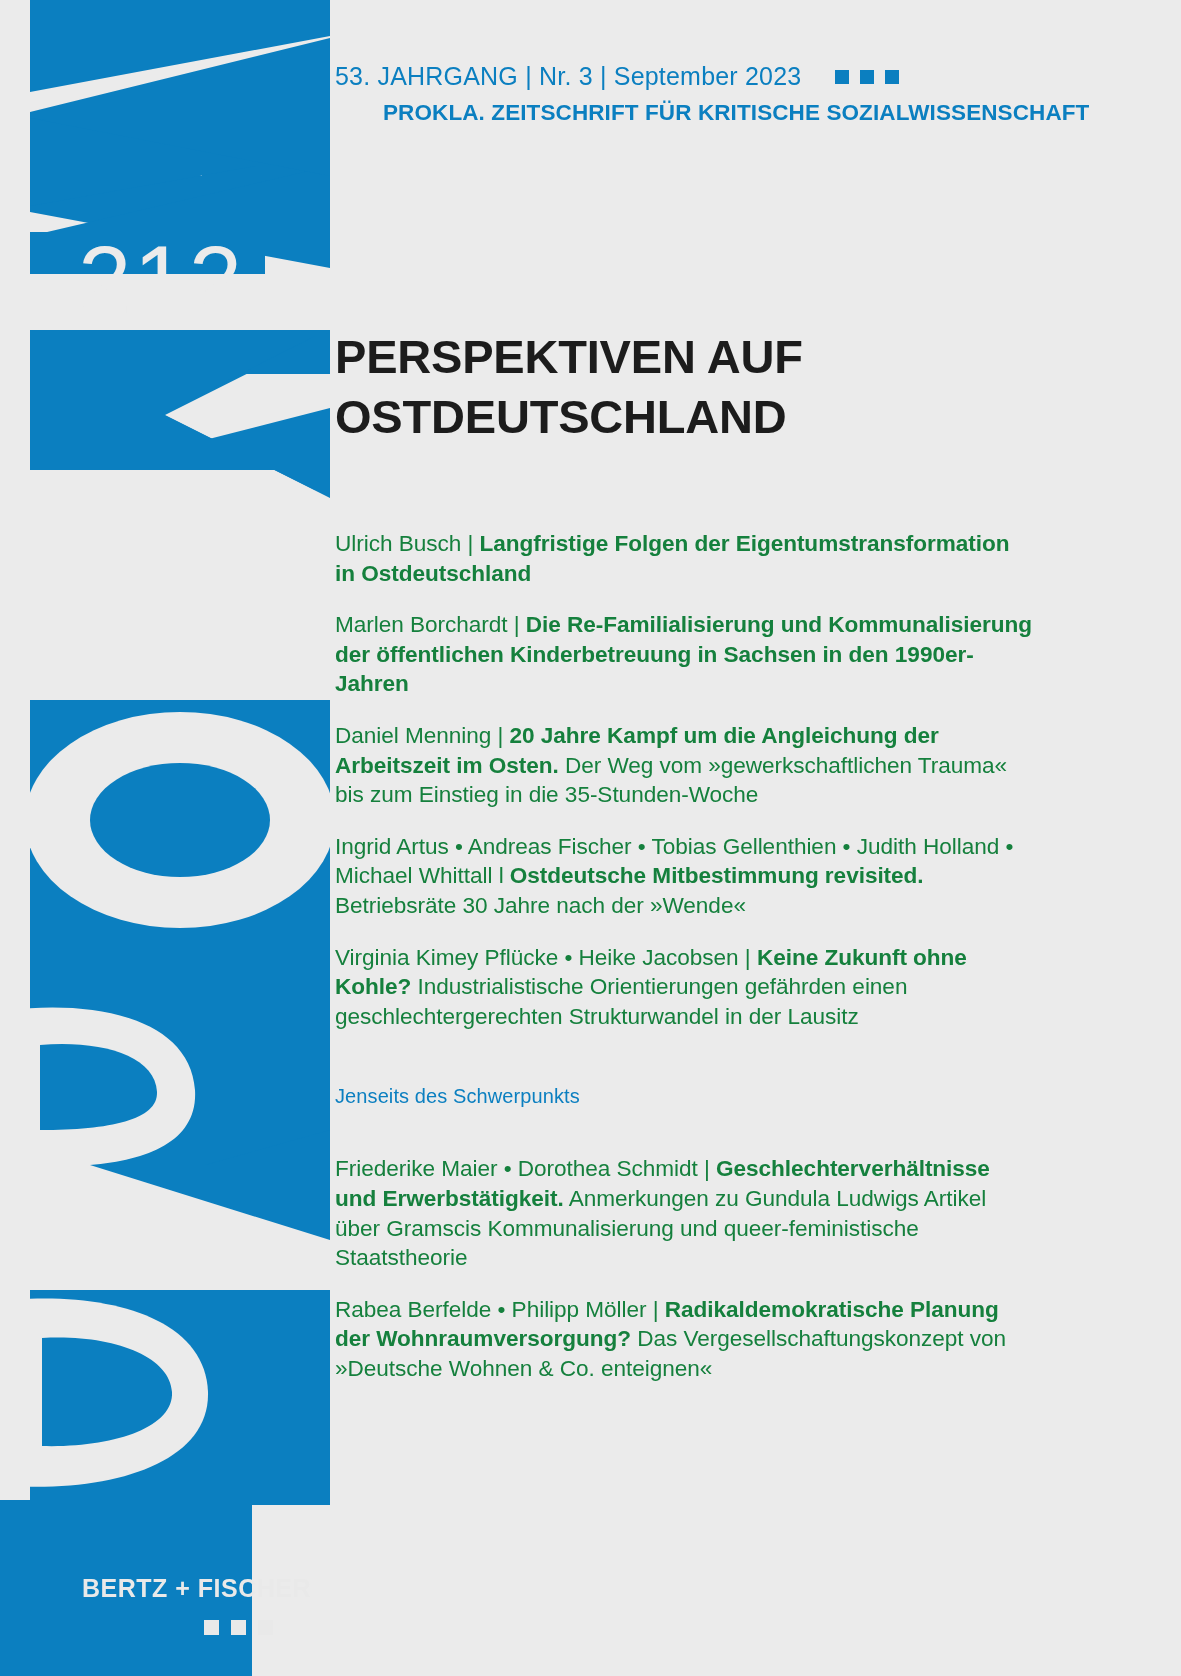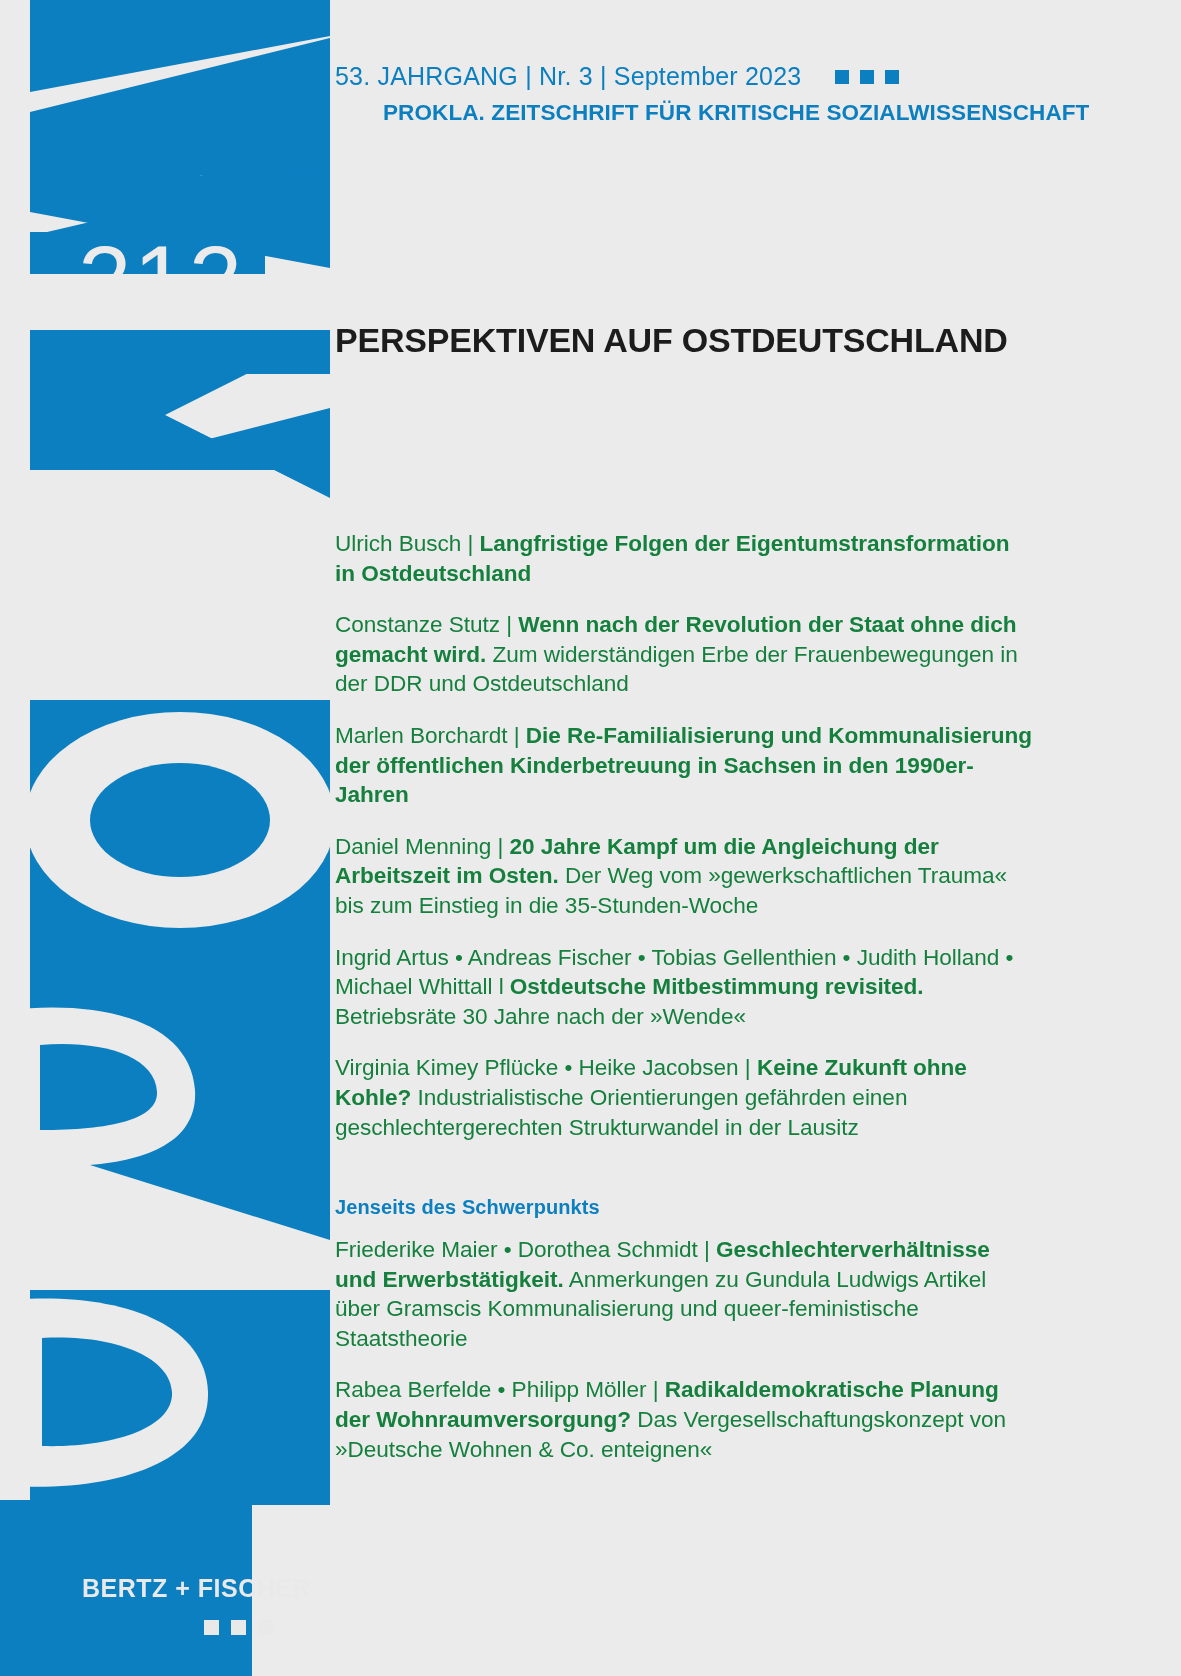--- a/index.html
+++ b/index.html
@@ -119,21 +119,21 @@
     margin-left: 48px;
   }
   .masthead-line2 b { font-weight: 800; }
 
   .cover-title {
     position: absolute;
     left: 0;
     top: 296px;
     width: 720px;
     color: #1c1c1c;
-    font-size: 34px;
+    font-size: 47px;
     font-weight: 800;
     line-height: 1.27;
     letter-spacing: -0.2px;
     text-transform: uppercase;
   }
 
   .toc {
     position: absolute;
     left: 0;
     top: 529px;
@@ -146,23 +146,23 @@
     margin-bottom: 22px;
     font-weight: 400;
     letter-spacing: -0.05px;
   }
   .toc-entry b {
     font-weight: 700;
   }
   .section-heading {
     color: #0B7FC0;
     font-size: 20px;
-    font-weight: 700;
+    font-weight: 400;
     margin-top: 54px;
-    margin-bottom: 16px;
+    margin-bottom: 46px;
     letter-spacing: 0.1px;
   }
 </style>
 </head>
 <body>
 
 <div class="cover">
 
   <div class="spine">
     <svg class="spine-svg" viewBox="0 0 320 1676" xmlns="http://www.w3.org/2000/svg" aria-hidden="true">
@@ -224,21 +224,20 @@
         </span>
       </div>
       <div class="masthead-line2"><b>PROKLA.</b><span> ZEITSCHRIFT FÜR KRITISCHE SOZIALWISSENSCHAFT</span></div>
     </div>
 
     <h1 class="cover-title">PERSPEKTIVEN AUF OSTDEUTSCHLAND</h1>
 
     <div class="toc">
       <div class="toc-entry"><span>Ulrich Busch | </span><b>Langfristige Folgen der Eigentumstransformation in Ostdeutschland</b><span></span></div>
 
-      <div class="toc-entry"><span>Constanze Stutz | </span><b>Wenn nach der Revolution der Staat ohne dich gemacht wird.</b><span> Zum widerständigen Erbe der Frauenbewegungen in der DDR und Ostdeutschland</span></div>
 
       <div class="toc-entry"><span>Marlen Borchardt | </span><b>Die Re-Familialisierung und Kommunalisierung der öffentlichen Kinderbetreuung in Sachsen in den 1990er-Jahren</b><span></span></div>
 
       <div class="toc-entry"><span>Daniel Menning | </span><b>20 Jahre Kampf um die Angleichung der Arbeitszeit im Osten.</b><span> Der Weg vom »gewerkschaftlichen Trauma« bis zum Einstieg in die 35-Stunden-Woche</span></div>
 
       <div class="toc-entry"><span>Ingrid Artus • Andreas Fischer • Tobias Gellenthien • Judith Holland • Michael Whittall l </span><b>Ostdeutsche Mitbestimmung revisited.</b><span> Betriebsräte 30 Jahre nach der »Wende«</span></div>
 
       <div class="toc-entry"><span>Virginia Kimey Pflücke • Heike Jacobsen | </span><b>Keine Zukunft ohne Kohle?</b><span> Industrialistische Orientierungen gefährden einen geschlechtergerechten Strukturwandel in der Lausitz</span></div>
 
       <div class="section-heading">Jenseits des Schwerpunkts</div>

